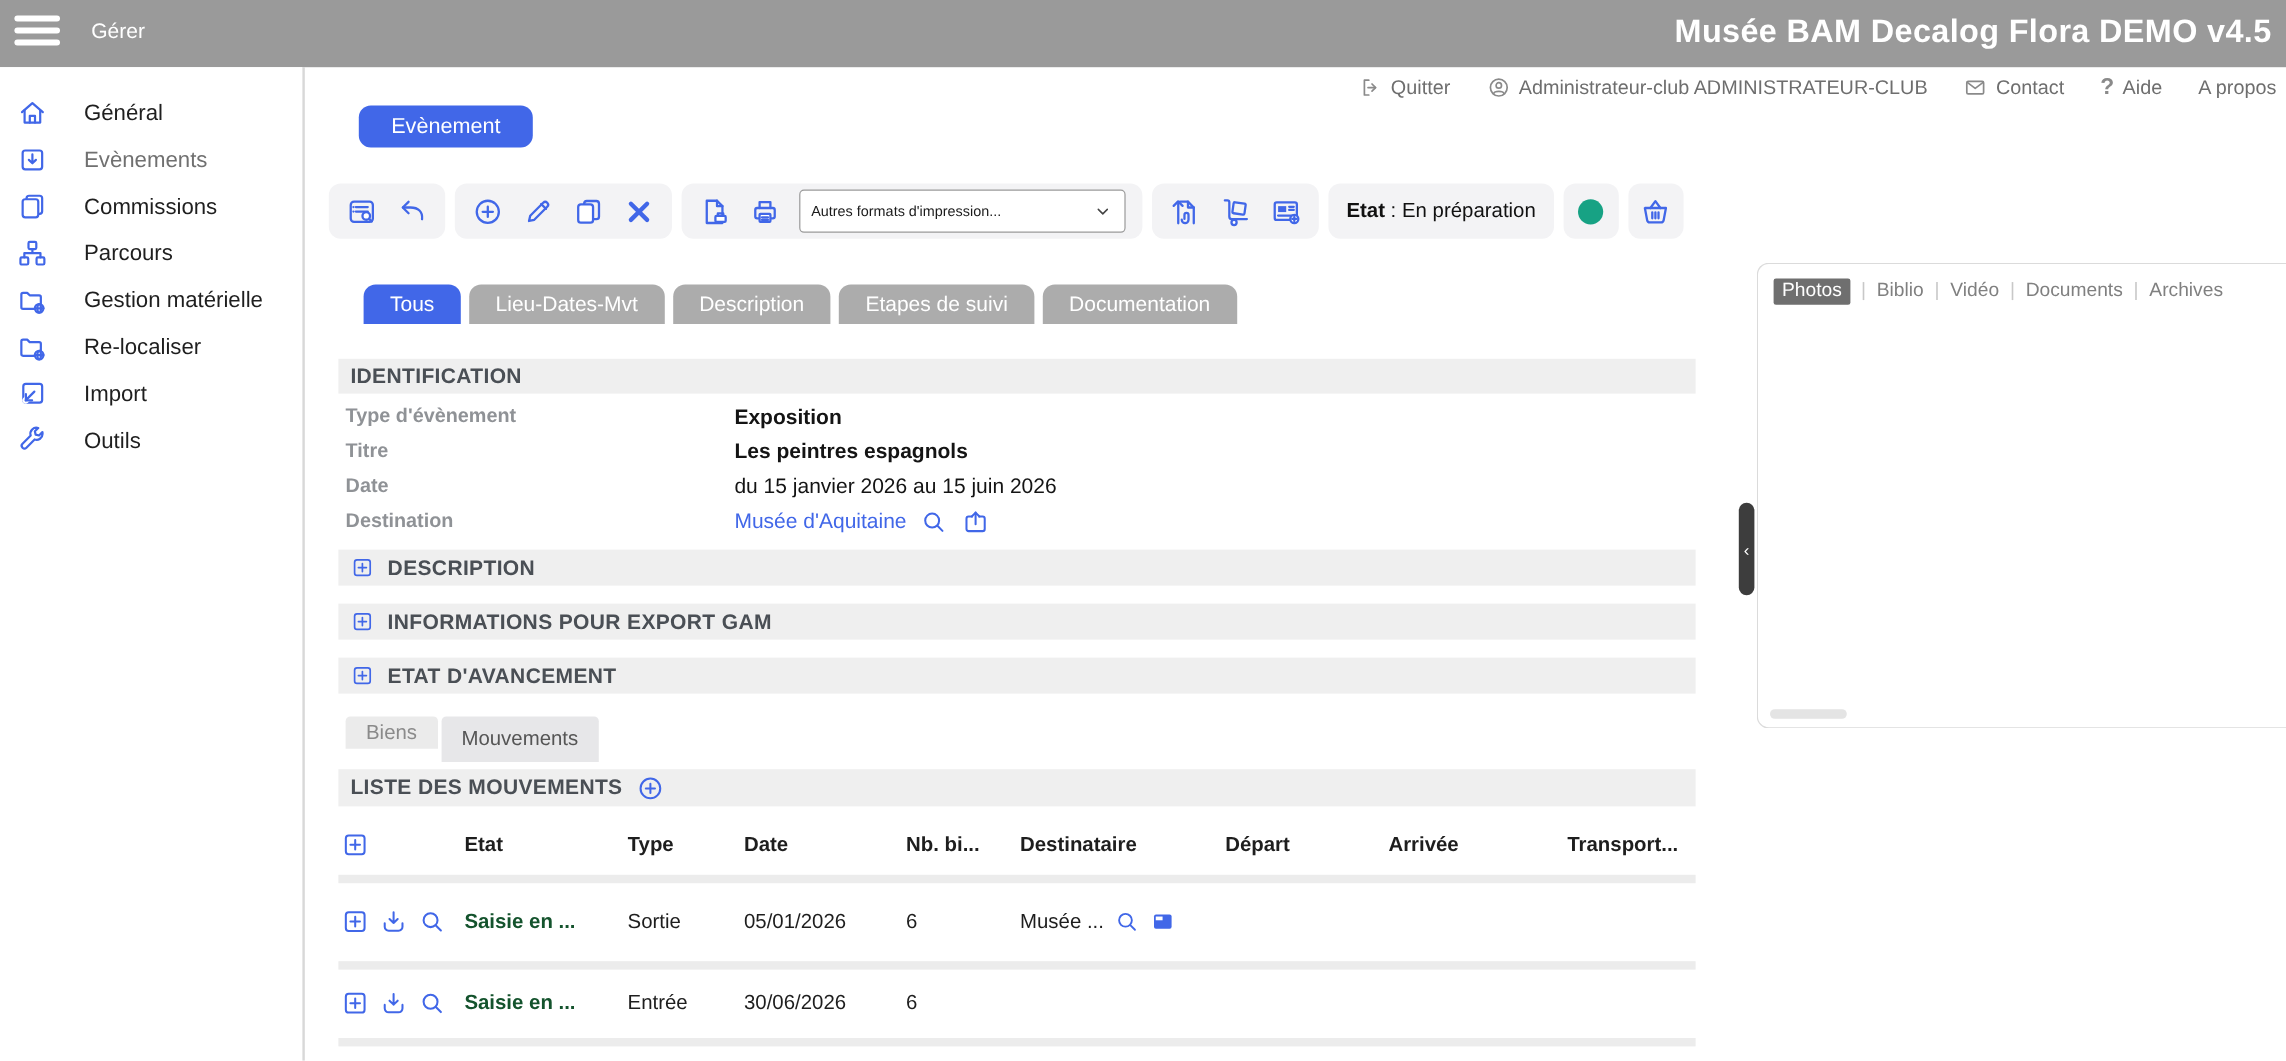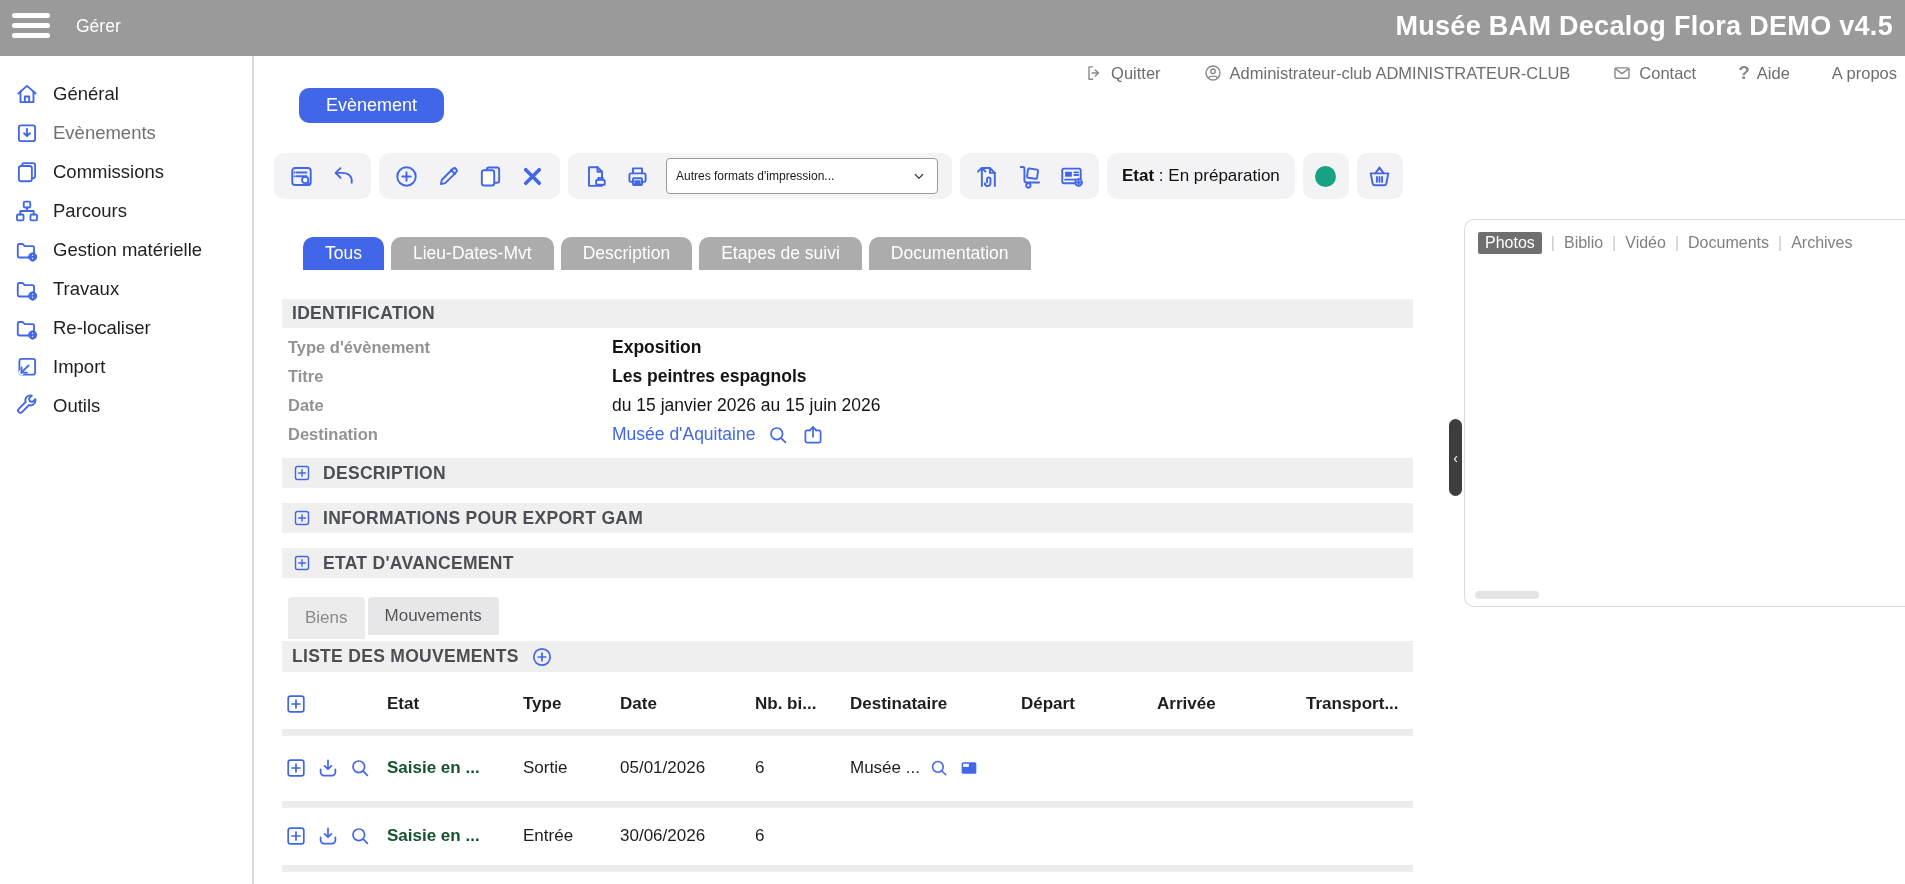--- a/index.html
+++ b/index.html
@@ -15,38 +15,38 @@
   
   .hdr{position:absolute;left:0;top:0;width:1905px;height:56px;background:#9A9A9A;}
   .burger{position:absolute;left:12px;top:13px;width:38px;height:29px;cursor:pointer;}
   .burger div{width:38px;height:5px;border-radius:3px;background:#fff;margin-bottom:5px;}
   .hdr-menu{position:absolute;left:76px;top:16px;color:#fff;font-size:17.5px;}
   .hdr-title{position:absolute;right:12px;top:11px;color:#fff;font-size:27px;font-weight:bold;letter-spacing:.3px;}
   
   .sidebar{position:absolute;left:0;top:56px;width:252px;bottom:0;background:#fff;}
   .vdiv{position:absolute;left:252px;top:56px;width:2px;bottom:0;background:#D8D8D8;}
   .side-list{position:absolute;top:18px;left:0;width:252px;}
-  .side-item{height:39px;display:flex;align-items:center;gap:13px;padding-left:14px;cursor:pointer;}
+  .side-item{height:39px;display:flex;align-items:center;gap:30px;padding-left:14px;cursor:pointer;}
   .side-label{font-size:18.5px;color:#1f1f1f;white-space:nowrap;}
   .side-label.dim{color:#707070;}
   
   .logo{position:absolute;left:12px;top:528px;width:235px;height:60px;}
   .petals{position:absolute;left:0;top:0;width:70px;height:58px;}
   .petal{position:absolute;border-radius:50% 50% 50% 50%/60% 60% 45% 45%;}
   .p1{left:22px;top:0;width:30px;height:46px;background:#F29180;transform:rotate(16deg);}
   .p2{left:2px;top:14px;width:24px;height:34px;background:#97A8CC;opacity:.85;transform:rotate(-42deg);}
   .p3{left:10px;top:28px;width:30px;height:24px;background:#E0506E;opacity:.9;transform:rotate(-18deg);}
   .pdot{position:absolute;left:58px;top:40px;width:12px;height:12px;border-radius:50%;background:#26306B;}
   .logo-text{position:absolute;left:80px;top:22px;white-space:nowrap;}
   .logo-line1{font-size:16.5px;font-weight:bold;letter-spacing:.4px;}
   .logo-flora{color:#F4766A;}
   .logo-soft{color:#212B5C;}
   .logo-tag{font-size:9.5px;font-weight:bold;color:#212B5C;margin-top:3px;letter-spacing:.2px;}
   
-  .userbar{position:absolute;top:62px;right:8px;display:flex;align-items:center;gap:42px;color:#6E6E6E;font-size:16.5px;white-space:nowrap;}
+  .userbar{position:absolute;top:62px;right:8px;display:flex;align-items:center;gap:30px;color:#6E6E6E;font-size:16.5px;white-space:nowrap;}
   .ulink{display:flex;align-items:center;gap:7px;cursor:pointer;}
   .qmark{font-size:19px;color:#8A8A8A;font-weight:600;}
   
   .ev-btn{position:absolute;left:299px;top:88px;height:35px;padding:0 27px;background:#4167E8;color:#fff;
     font-size:18px;border:none;border-radius:10px;display:flex;align-items:center;cursor:pointer;font-family:inherit;}
   .toolbar{position:absolute;left:274px;top:153px;display:flex;align-items:center;gap:8px;}
   .tgroup{display:flex;align-items:center;gap:15px;height:46px;padding:0 14px;background:#F3F3F5;border-radius:10px;}
   .tbtn{display:flex;align-items:center;cursor:pointer;}
   .pselect{width:252px;height:34px;background:#fff;border:1px solid #9A9A9A;border-radius:4px;display:flex;
     align-items:center;justify-content:space-between;padding:0 9px;font-size:12px;color:#1a1a1a;cursor:pointer;white-space:nowrap;overflow:hidden;}
@@ -65,21 +65,21 @@
     padding:0 10px;box-sizing:border-box;font-weight:bold;font-size:17.5px;color:#4A4F55;letter-spacing:.3px;gap:11px;}
   .fields{position:absolute;left:282px;top:333px;width:1131px;}
   .frow{height:29px;display:flex;align-items:center;}
   .flabel{width:330px;padding-left:6px;font-size:16.5px;font-weight:600;color:#8F9296;box-sizing:border-box;}
   .fvalue{font-size:17.5px;color:#141414;display:flex;align-items:center;gap:11px;}
   .bv{font-weight:bold;}
   .flink{color:#4167E8;cursor:pointer;}
   
   .subtabs{position:absolute;left:288px;top:597px;display:flex;gap:3px;align-items:flex-start;}
   .subtab{padding:0 17px;display:flex;align-items:center;background:#EBEBEB;border-radius:4px 4px 0 0;
-    font-size:17px;color:#8A8A8A;cursor:pointer;height:42px;}
+    font-size:17px;color:#8A8A8A;cursor:pointer;height:27px;}
   .subtab.active{height:38px;background:#E7E7E9;color:#555;font-weight:normal;}
   
   .mgrid{position:absolute;left:282px;width:1131px;display:grid;
     grid-template-columns:105px 136px 97px 135px 95px 171px 136px 149px 107px;align-items:center;}
   .mhead{top:686px;height:36px;font-size:17px;font-weight:bold;color:#5A5A5A;}
   .mcell{white-space:nowrap;overflow:hidden;text-overflow:clip;font-size:17px;color:#1e1e1e;}
   .metat{font-weight:bold;color:#14532d;}
   .icons-cell{display:flex;align-items:center;gap:8px;padding-left:2px;}
   .dest-cell{display:flex;align-items:center;gap:8px;}
   .sep{position:absolute;left:282px;width:1131px;height:7px;background:#ECECEC;}
@@ -279,26 +279,20 @@
     <div class="side-item">
       <svg class="ic i26">
           <use href="#i-folderglobe"></use>
         </svg>
       <span class="side-label">Gestion matérielle</span>
     </div>
     <div class="side-item">
       <svg class="ic i26">
           <use href="#i-folderglobe"></use>
         </svg>
-      <span class="side-label">Travaux</span>
-    </div>
-    <div class="side-item">
-      <svg class="ic i26">
-          <use href="#i-folderglobe"></use>
-        </svg>
       <span class="side-label">Re-localiser</span>
     </div>
     <div class="side-item">
       <svg class="ic i26">
           <use href="#i-import"></use>
         </svg>
       <span class="side-label">Import</span>
     </div>
     <div class="side-item">
       <svg class="ic i26">

